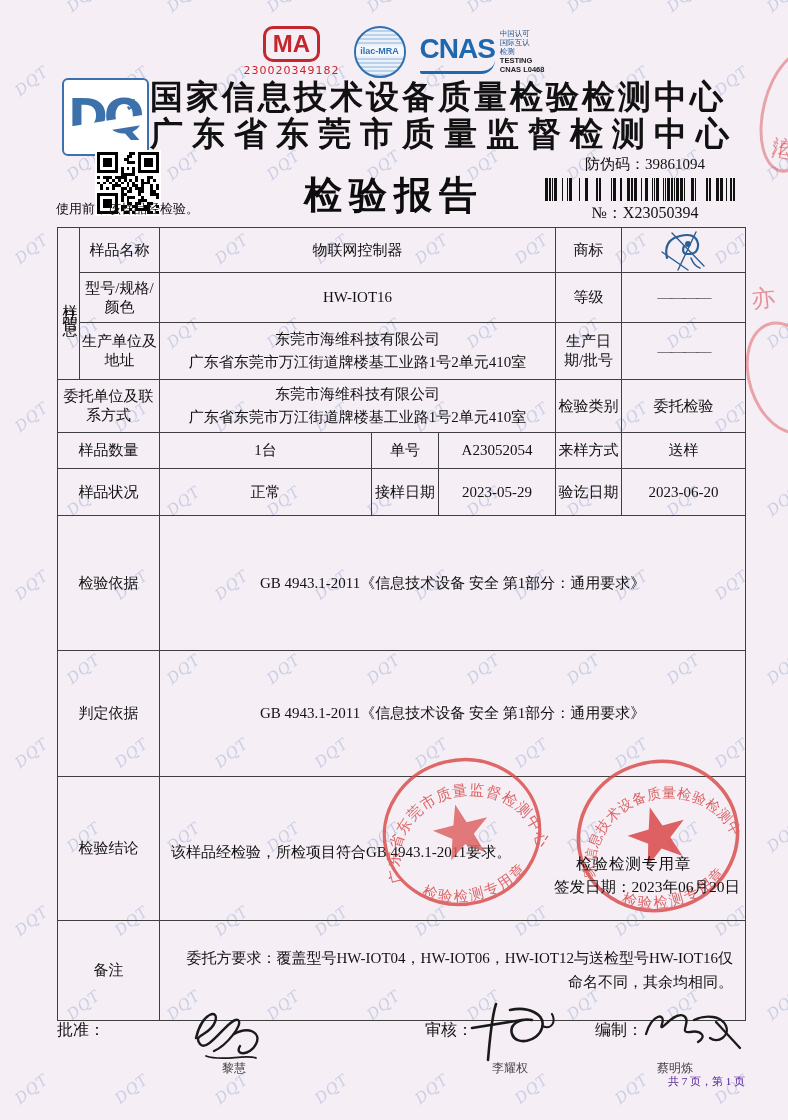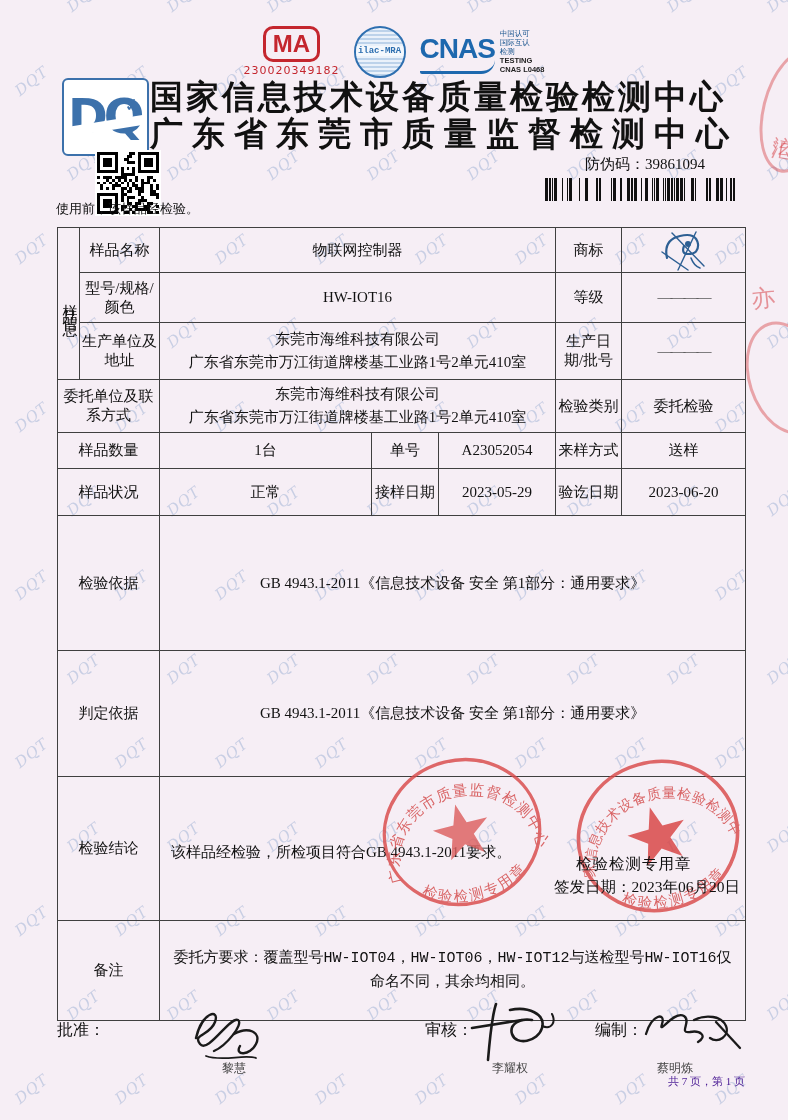--- a/index.html
+++ b/index.html
@@ -14,21 +14,21 @@
   
   .logos{position:absolute;top:26px;left:0;width:788px;display:flex;justify-content:center;
          align-items:flex-start;gap:14px;}
   .cma{display:flex;flex-direction:column;align-items:center;}
   .cma-mark{border:3px solid #c4262e;border-radius:10px;padding:0 7px;color:#c4262e;
             font-family:"Liberation Sans",sans-serif;font-weight:bold;font-size:24px;line-height:30px;}
   .cma-num{color:#c4262e;font-size:11px;letter-spacing:1px;margin-top:2px;font-family:"DejaVu Sans",sans-serif;}
   .ilac{width:48px;height:48px;border-radius:50%;border:2px solid #2e6fb0;position:relative;
         background:repeating-linear-gradient(180deg,#eaf1fa 0 2px,#bcd2ea 2px 4px);overflow:hidden;}
   .ilac-label{position:absolute;top:18px;left:0;width:100%;text-align:center;background:#f4f8fd;
-        color:#2e6fb0;font-size:9px;font-family:Liberation Mono, monospace;font-weight:bold;}
+        color:#2e6fb0;font-size:9px;font-family:Liberation Sans, sans-serif;font-weight:bold;}
   .cnas{display:flex;gap:5px;align-items:center;}
   .cnas-word{color:#1d68ae;font-family:"Liberation Sans",sans-serif;font-weight:bold;
              font-size:28px;line-height:44px;letter-spacing:-1px;border-bottom:3px solid #1d68ae;border-radius:0 0 14px 2px;}
   .cnas-side{display:flex;flex-direction:column;font-size:7.5px;line-height:9px;color:#14518c;
              font-family:"Liberation Sans",sans-serif;padding-top:3px;}
   .cnas-side .en{color:#222;font-weight:bold;}
 
   
   .dq-logo{position:absolute;left:62px;top:78px;width:83px;height:74px;background:#fff;
            border:2px solid #3c71ab;border-radius:6px;overflow:hidden;}
@@ -58,21 +58,21 @@
              width:688px;font-size:15px;color:#111;}
   table.main td{border:1px solid #3f3f3f;text-align:center;vertical-align:middle;padding:2px;
                 overflow:hidden;}
   td.vlabel{width:21px;padding:0;}
   .vtext{writing-mode:vertical-lr;letter-spacing:6px;margin:0 auto;font-size:15px;}
   td.left{text-align:left;padding-left:9px;padding-right:6px;}
   .two-line{line-height:1.55;}
   .dash{color:#555;letter-spacing:-2px;}
   .concl-cell{position:relative;text-align:left;vertical-align:top;}
   .concl-text{padding:8px 6px 0 9px;text-align:left;}
-  .remark{line-height:1.55;text-align:center;padding:4px 10px;font-family:Liberation Mono, monospace;}
+  .remark{line-height:1.55;text-align:right;padding:4px 10px;}
 
   
   .tm-box{height:40px;display:flex;align-items:center;justify-content:center;}
 
   
   .stamp{position:absolute;opacity:0.82;}
   .stamp-caption{position:absolute;left:576px;top:854px;width:160px;font-size:15.5px;color:#111;
                  letter-spacing:1px;}
   .issue-date{position:absolute;left:554px;top:877px;width:200px;font-size:15.5px;color:#111;}
 
@@ -373,20 +373,21 @@
           <rect x="17" y="19" width="1" height="1" fill="#000"></rect>
           <rect x="9" y="20" width="1" height="1" fill="#000"></rect>
           <rect x="10" y="20" width="1" height="1" fill="#000"></rect>
           <rect x="12" y="20" width="1" height="1" fill="#000"></rect>
           <rect x="17" y="20" width="1" height="1" fill="#000"></rect>
           <rect x="18" y="20" width="1" height="1" fill="#000"></rect>
           <rect x="20" y="20" width="1" height="1" fill="#000"></rect>
         </svg>
       </div>
     <div class="qr-caption">使用前，该样品经检验。</div>
+    <div class="report-title">检验报告</div>
     <div class="antifake"><span>防伪码：</span><span>39861094</span></div>
     <div class="barcode"><svg id="bc-svg" width="196" height="23">
           <rect x="0" y="0" width="3" height="23" fill="#111"></rect>
           <rect x="4" y="0" width="2" height="23" fill="#111"></rect>
           <rect x="7" y="0" width="1" height="23" fill="#111"></rect>
           <rect x="9" y="0" width="3" height="23" fill="#111"></rect>
           <rect x="17" y="0" width="1" height="23" fill="#111"></rect>
           <rect x="22" y="0" width="1" height="23" fill="#111"></rect>
           <rect x="24" y="0" width="3" height="23" fill="#111"></rect>
           <rect x="34" y="0" width="1" height="23" fill="#111"></rect>
@@ -415,20 +416,21 @@
           <rect x="146" y="0" width="3" height="23" fill="#111"></rect>
           <rect x="150" y="0" width="1" height="23" fill="#111"></rect>
           <rect x="161" y="0" width="2" height="23" fill="#111"></rect>
           <rect x="164" y="0" width="2" height="23" fill="#111"></rect>
           <rect x="171" y="0" width="3" height="23" fill="#111"></rect>
           <rect x="175" y="0" width="3" height="23" fill="#111"></rect>
           <rect x="181" y="0" width="1" height="23" fill="#111"></rect>
           <rect x="185" y="0" width="2" height="23" fill="#111"></rect>
           <rect x="188" y="0" width="2" height="23" fill="#111"></rect>
         </svg></div>
+    <div class="report-no"><span>№：</span><span>X23050394</span></div>
 
     <table class="main">
       <colgroup>
           <col style="width:22px">
           <col style="width:80px">
           <col style="width:212px">
           <col style="width:67px">
           <col style="width:117px">
           <col style="width:66px">
           <col style="width:124px">

